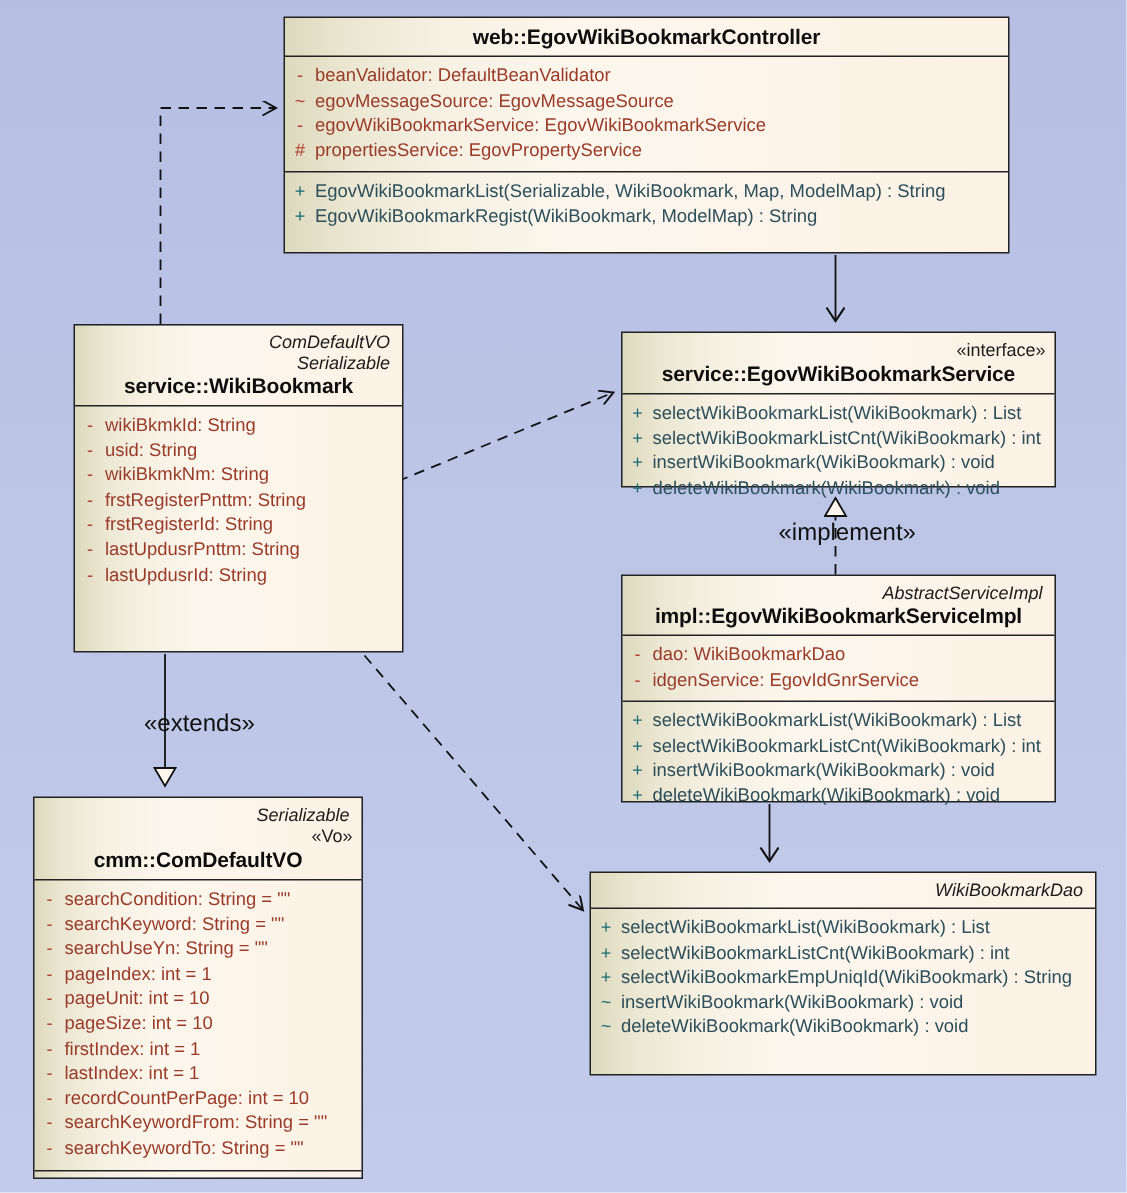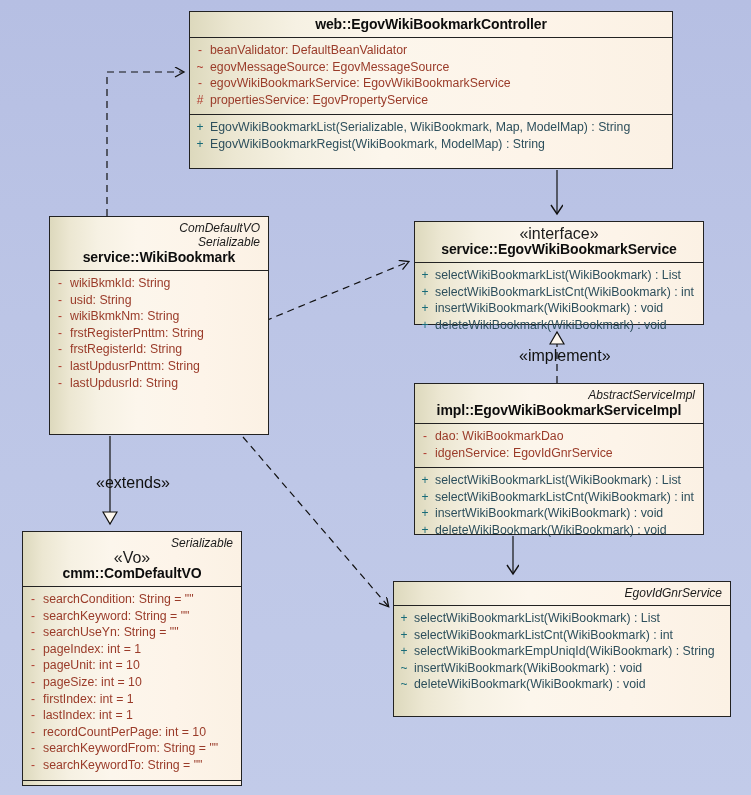--- a/index.html
+++ b/index.html
@@ -22,21 +22,21 @@
   }
   .compartment{box-sizing:border-box;}
   .compartment + .compartment{border-top:1px solid #222222;}
 
   .hdr{padding:4px 6px 5px 6px;text-align:center;}
   .tmpl{
     display:block;text-align:right;font-style:italic;font-size:12px;
     color:#1b1b1b;line-height:14px;padding-right:2px;
   }
   .stereo{
-    display:block;text-align:center;font-size:16px;color:#1b1b1b;line-height:15px;
+    display:block;text-align:right;font-size:12px;color:#1b1b1b;line-height:15px;
   }
   .cname{
     display:block;text-align:center;font-weight:bold;font-size:14px;
     color:#0d0d0d;line-height:16px;letter-spacing:-0.1px;
   }
 
   .members{padding:4px 0 6px 0;}
   .member{
     display:flex;line-height:16.6px;font-size:12.3px;white-space:nowrap;
   }
@@ -228,21 +228,21 @@
       </div>
       <div class="member meth">
         <span class="vis">+</span>
         <span class="mtext">deleteWikiBookmark(WikiBookmark) : void</span>
       </div>
     </div>
   </div>
 
   <div class="uml-class" id="cls-dao">
     <div class="compartment hdr">
-      <span class="tmpl">EgovIdGnrService</span>
+      <span class="tmpl">WikiBookmarkDao</span>
     </div>
     <div class="compartment members">
       <div class="member meth">
         <span class="vis">+</span>
         <span class="mtext">selectWikiBookmarkList(WikiBookmark) : List</span>
       </div>
       <div class="member meth">
         <span class="vis">+</span>
         <span class="mtext">selectWikiBookmarkListCnt(WikiBookmark) : int</span>
       </div>

